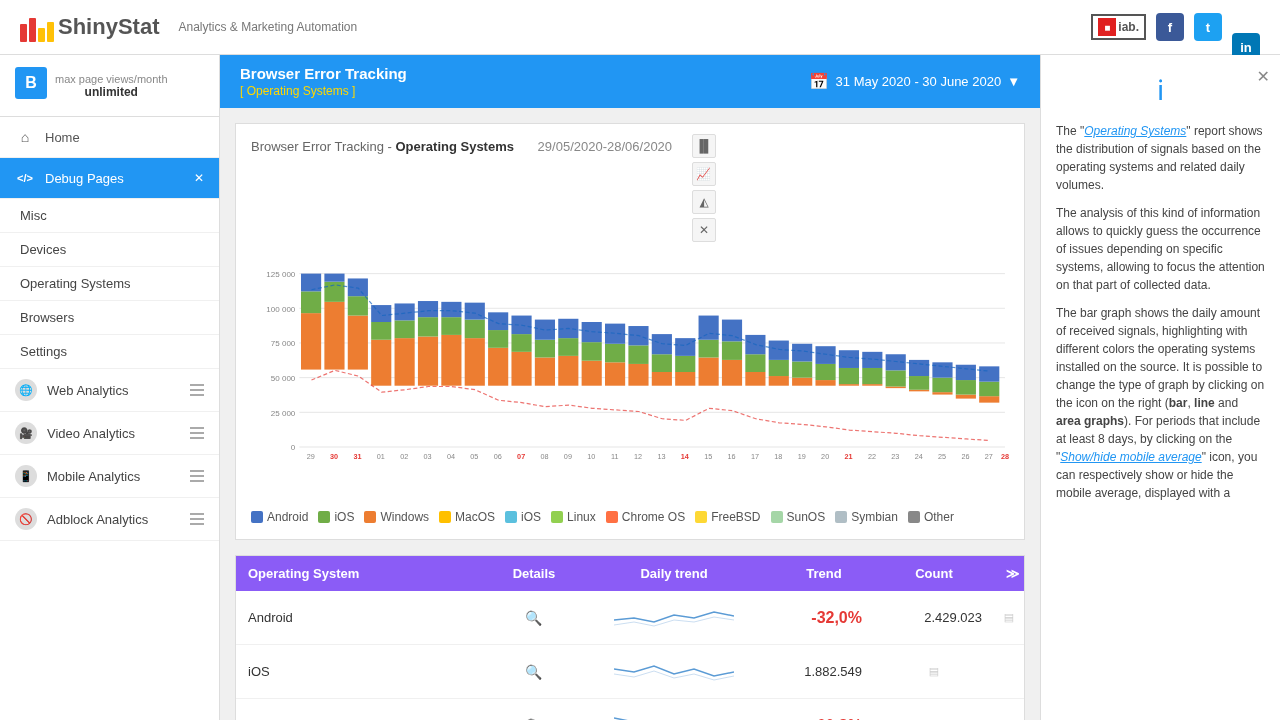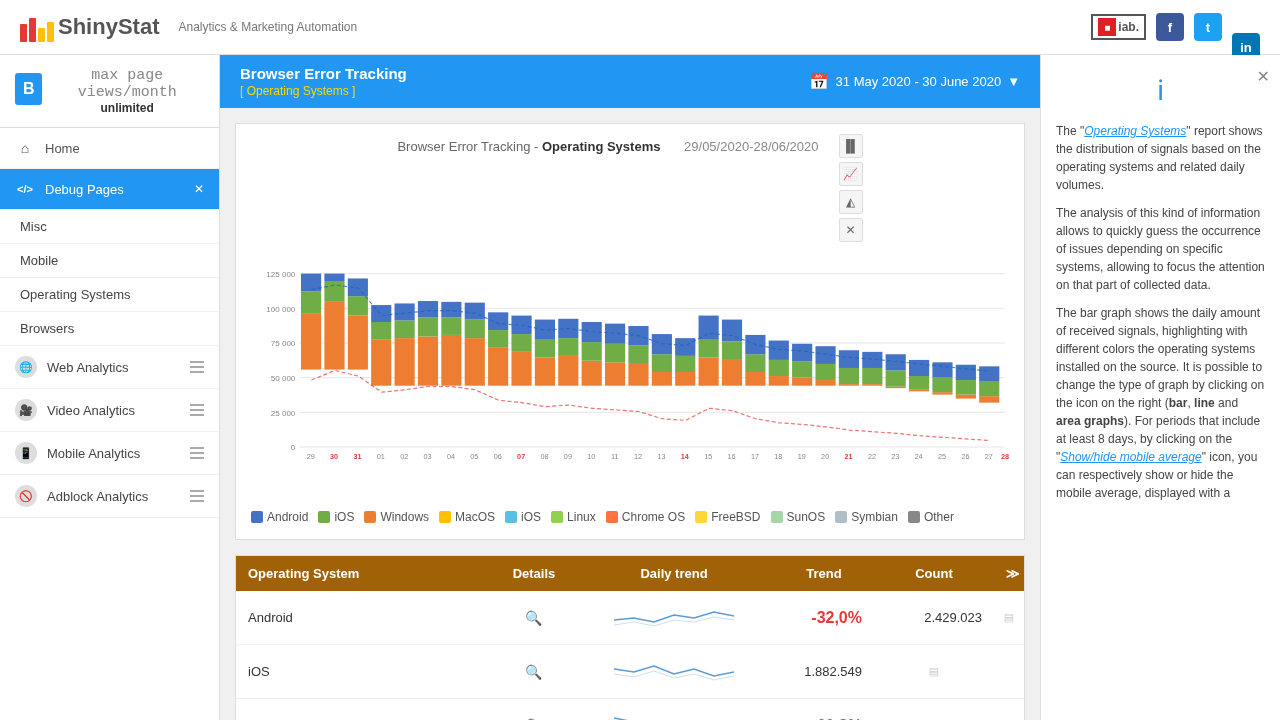--- a/index.html
+++ b/index.html
@@ -35,21 +35,21 @@
       border-right: 1px solid #ddd;
       flex-shrink: 0;
       overflow-y: auto;
     }
     #sidebar-profile {
       padding: 12px 15px;
       border-bottom: 1px solid #ddd;
       text-align: center;
     }
     .profile-icon { width: 32px; height: 32px; background: #2196F3; color: #fff; font-size: 16px; font-weight: bold; display: flex; align-items: center; justify-content: center; margin-bottom: 5px; border-radius: 3px; }
-    .profile-text { font-size: 15px; color: #888; font-family: Liberation Mono, monospace; }
+    .profile-text { font-size: 11px; color: #888; }
     .profile-unlimited { font-weight: bold; color: #333; font-size: 12px; }
     .sidebar-nav-item {
       display: flex;
       align-items: center;
       gap: 10px;
       padding: 10px 15px;
       cursor: pointer;
       border-bottom: 1px solid #f0f0f0;
       color: #555;
     }
@@ -116,21 +116,21 @@
 
     
     #table-container {
       margin: 0 15px 15px 15px;
       border: 1px solid #ddd;
       background: #fff;
     }
     .table-header-row {
       display: grid;
       grid-template-columns: 1fr 80px 200px 100px 120px 30px;
-      background: #a16207;
+      background: #8b5cf6;
       color: #fff;
       font-weight: bold;
       font-size: 13px;
     }
     .table-header-row .th {
       padding: 10px 12px;
       text-align: center;
     }
     .table-header-row .th:first-child { text-align: left; }
     .table-row {
@@ -213,23 +213,24 @@
       <div class="nav-icon">⌂</div>
       <span>Home</span>
     </div>
     <div class="sidebar-nav-item active">
       <div class="nav-icon" style="font-size:11px;font-weight:bold;">&lt;/&gt;</div>
       <span>Debug Pages</span>
       <span class="close-x">✕</span>
     </div>
 
     <div class="sidebar-sub-item">Misc</div>
-    <div class="sidebar-sub-item">Mobile</div>
+    <div class="sidebar-sub-item">Devices</div>
     <div class="sidebar-sub-item">Operating Systems</div>
     <div class="sidebar-sub-item">Browsers</div>
+    <div class="sidebar-sub-item">Settings</div>
 
     <div class="sidebar-section">
       <div class="section-icon">🌐</div>
       <span>Web Analytics</span>
       <div class="menu-lines">
           <span></span>
           <span></span>
           <span></span>
         </div>
     </div>
@@ -274,21 +275,21 @@
         </div>
       </div>
       <div id="topbar-date">
         <span class="cal-icon">📅</span>
         <span>31 May 2020 - 30 June 2020</span>
         <span>▼</span>
       </div>
     </div>
 
     <div id="chart-container" class="clearfix">
-      <div style="display:flex;justify-content:center;align-items:flex-start;gap:20px;">
+      <div style="display:flex;justify-content:flex-start;align-items:flex-start;gap:20px;">
         <div id="chart-title">
           <span>Browser Error Tracking - </span><strong>Operating Systems</strong>
           <span class="date-range">29/05/2020-28/06/2020</span>
         </div>
         <div id="chart-toolbar">
           <div class="chart-btn" title="Bar chart">▐▌</div>
           <div class="chart-btn" title="Line chart">📈</div>
           <div class="chart-btn" title="Area chart">◭</div>
           <div class="chart-btn" title="Close">✕</div>
         </div>

